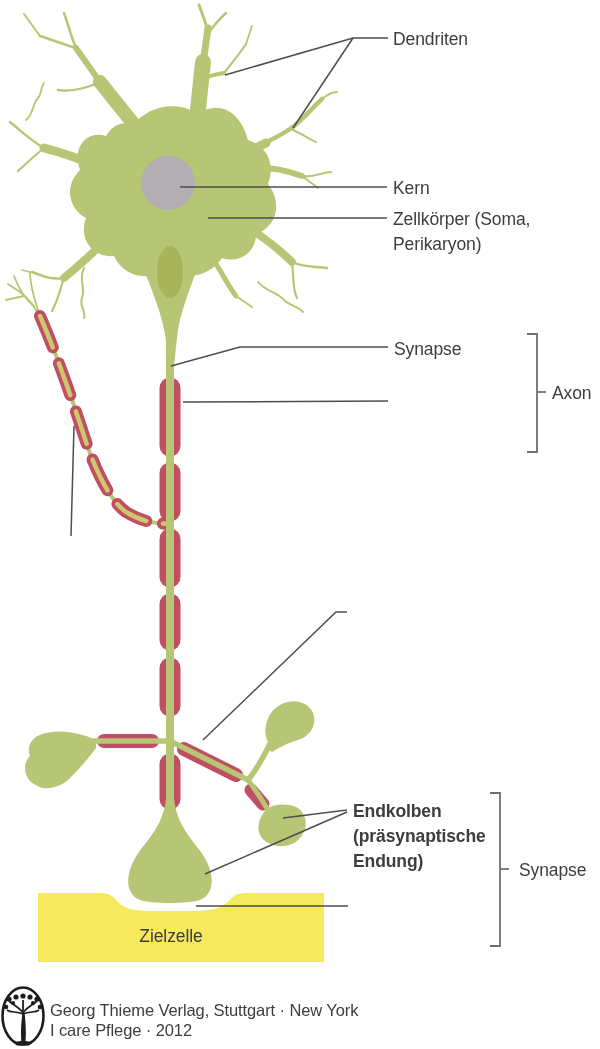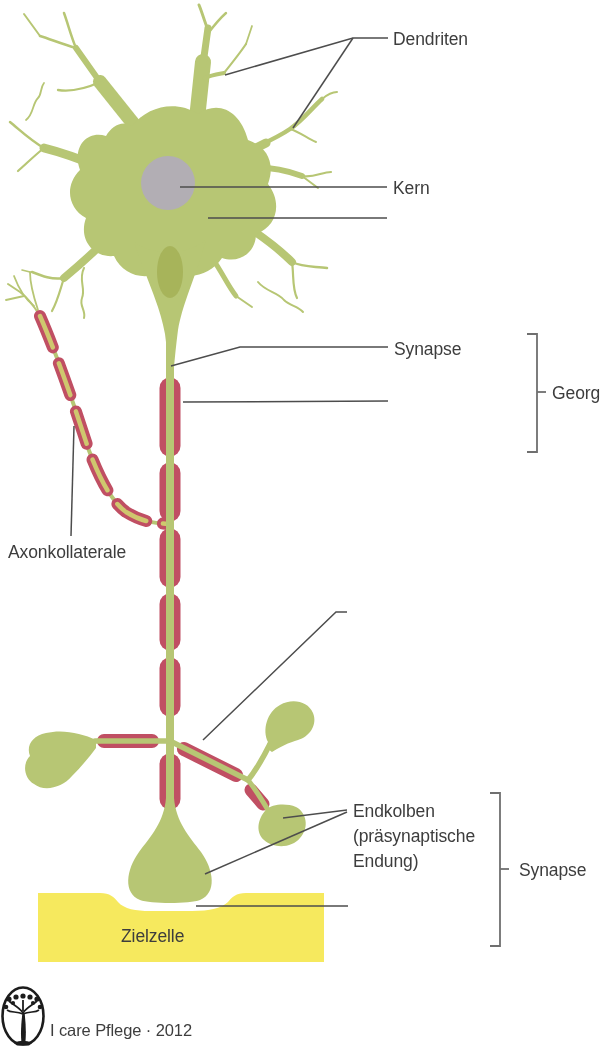--- a/index.html
+++ b/index.html
@@ -17,21 +17,21 @@
   .stage{
     position:relative;width:600px;height:1049px;background:#ffffff;overflow:hidden;
     font-family:"Liberation Sans","DejaVu Sans",sans-serif;color:var(--ink);
   }
   .stage svg{position:absolute;left:0;top:0;}
   .lbl{
     position:absolute;font-size:17.5px;line-height:25px;white-space:pre-line;
     color:var(--ink);letter-spacing:-0.1px;
   }
   .lbl.small{font-size:16.5px;line-height:20px;}
-  .center{text-align:left;}
+  .center{text-align:center;}
   
   .f-green{fill:var(--green);}
   .f-greendark{fill:var(--green-dark);}
   .f-nucleus{fill:var(--nucleus);}
   .f-yellow{fill:var(--yellow);}
   .s-green{stroke:var(--green);fill:none;stroke-linecap:round;stroke-linejoin:round;}
   .s-myelin{stroke:var(--myelin);fill:none;stroke-linecap:round;}
   .s-core{stroke:var(--myelin-core);fill:none;stroke-linecap:round;}
   .s-lead{stroke:var(--line);stroke-width:1.5;fill:none;}
   .s-brkt{stroke:var(--bracket);stroke-width:1.8;fill:none;}
@@ -187,24 +187,26 @@
       <circle class="logo-fill" cx="-17" cy="-9" r="2.3"></circle>
       <circle class="logo-fill" cx="17" cy="-9" r="2.3"></circle>
       <circle class="logo-fill" cx="-10" cy="-13" r="2.1"></circle>
       <circle class="logo-fill" cx="10" cy="-13" r="2.1"></circle>
       <path class="logo-fill" d="M-9,27 C-3,24 3,24 9,27 L6,29.5 L-6,29.5 Z"></path>
     </g>
   </svg>
 
   <div class="lbl" style="left:393px;top:27px;">Dendriten</div>
   <div class="lbl" style="left:393px;top:176px;">Kern</div>
+  <div class="lbl" style="left:393px;top:207px;">Zellkörper (Soma,
+Perikaryon)</div>
   <div class="lbl" style="left:394px;top:337px;">Synapse</div>
-  <div class="lbl" style="left:552px;top:381px;">Georg</div>
-  <div class="lbl" style="left:8px;top:540px;">Axonkollaterale</div>
-  <div class="lbl" style="left:353px;top:799px;">Endkolben
+  <div class="lbl" style="left:552px;top:381px;">Axon</div>
+  <div class="lbl" style="left:353px;top:799px;font-weight:bold;">Endkolben
 (präsynaptische
 Endung)</div>
   <div class="lbl" style="left:519px;top:858px;">Synapse</div>
   <div class="lbl center" style="left:121px;top:924px;width:100px;">Zielzelle</div>
 
+  <div class="lbl small" style="left:50px;top:1000px;">Georg Thieme Verlag, Stuttgart · New York</div>
   <div class="lbl small" style="left:50px;top:1020px;">I care Pflege · 2012</div>
 
 </div>
 
 </body></html>

